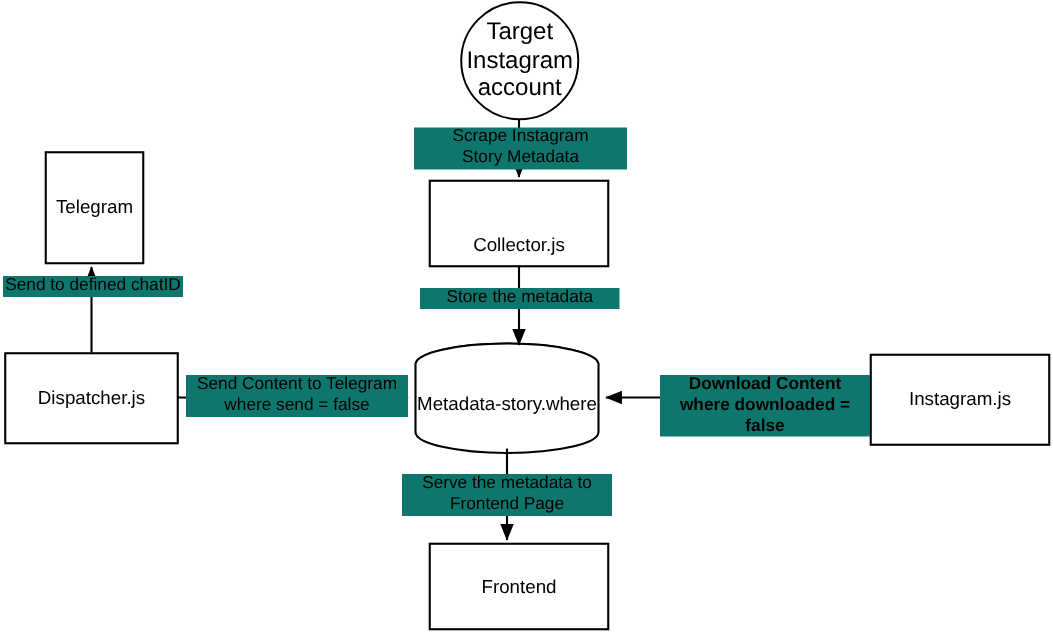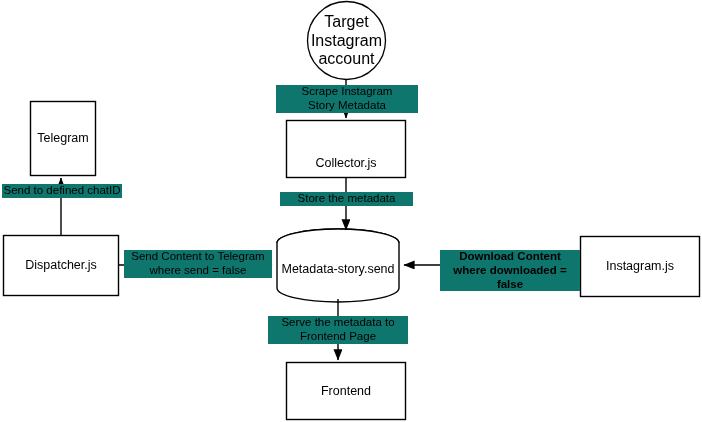--- a/index.html
+++ b/index.html
@@ -92,21 +92,21 @@
 
     <path d="M580,265 L404,265" fill="none" stroke="#000000" stroke-width="1.4" marker-end="url(#arrow)"></path>
   </svg>
 
   <div class="node-label circle-label" style="left:307px; top:10px; width:79px; height:62px;">Target
 Instagram
 account</div>
 
   <div class="node-label" style="left:287px; top:135px; width:118px; height:56px;">Collector.js</div>
 
-  <div class="node-label" style="left:277px; top:258px; width:122px; height:22px;">Metadata-story.send</div>
+  <div class="node-label" style="left:277px; top:258px; width:122px; height:22px;">Metadata-story.where</div>
 
   <div class="node-label" style="left:287px; top:363px; width:118px; height:56px;">Frontend</div>
 
   <div class="node-label" style="left:4px; top:236px; width:114px; height:59px;">Dispatcher.js</div>
 
   <div class="node-label" style="left:31px; top:102px; width:64px; height:73px;">Telegram</div>
 
   <div class="node-label" style="left:581px; top:237px; width:118px; height:59px;">Instagram.js</div>
 
   <div class="edge-label" style="left:276px; top:85px; width:142px;">Scrape Instagram

